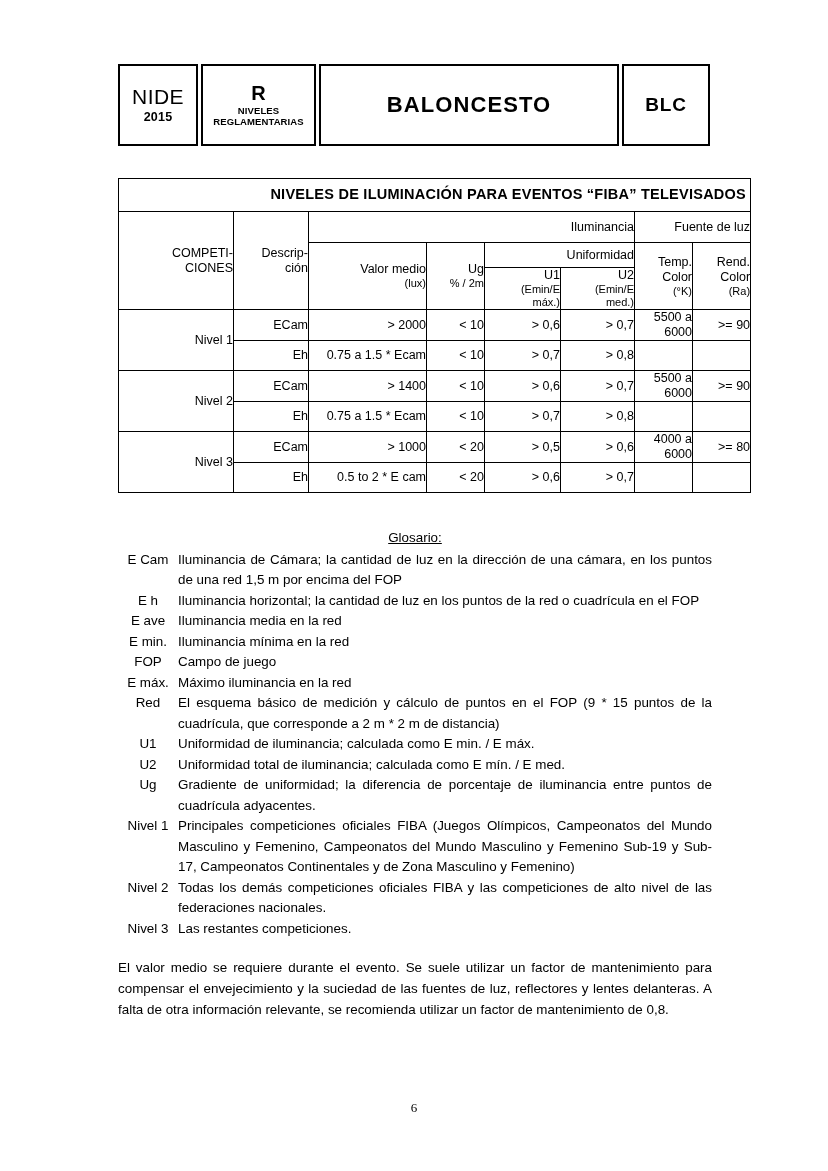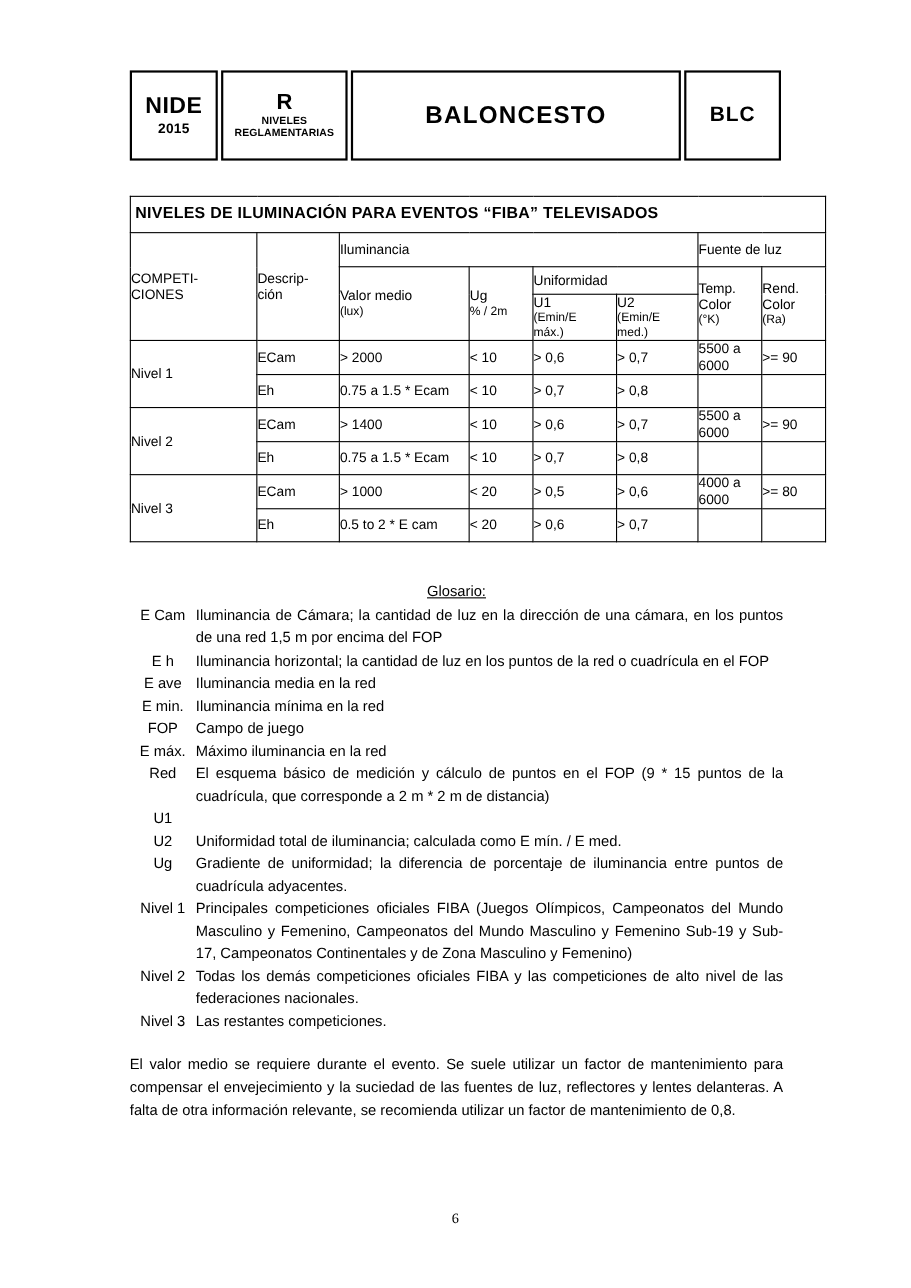--- a/index.html
+++ b/index.html
@@ -38,21 +38,21 @@
   }
   #nide-header .hcell:last-child { margin-right: 0; }
 
   .cell-nide   { width: 80px; }
   .cell-normas { width: 115px; }
   .cell-title  { flex: 1 1 auto; }
   .cell-code   { width: 88px; }
 
   .nide-word {
     font-size: 21px;
-    font-weight: bold;
+    font-weight: normal;
     letter-spacing: 0.4px;
     line-height: 1.05;
   }
   .nide-year {
     font-size: 12.5px;
     font-weight: bold;
     margin-top: 2px;
     letter-spacing: 0.2px;
   }
   .normas-r {
@@ -85,21 +85,21 @@
     left: 118px;
     top: 178px;
     width: 592px;
     border-collapse: collapse;
     table-layout: fixed;
     background: #fff;
   }
   #lighting-table td, #lighting-table th {
     border: 1px solid #000;
     padding: 0;
-    text-align: left;
+    text-align: right;
     vertical-align: middle;
     font-weight: normal;
     font-size: 12.5px;
     line-height: 1.2;
   }
   #lighting-table .tbl-title {
     border: 1.8px solid #000;
     font-size: 14.5px;
     font-weight: bold;
     letter-spacing: 0.25px;
@@ -342,20 +342,21 @@
   <div class="gl-row">
     <div class="gl-term">E máx.</div>
     <div class="gl-def nojustify">Máximo iluminancia en la red</div>
   </div>
   <div class="gl-row">
     <div class="gl-term">Red</div>
     <div class="gl-def">El esquema básico de medición y cálculo de puntos en el FOP (9 * 15 puntos de la cuadrícula, que corresponde a 2 m * 2 m de distancia)</div>
   </div>
   <div class="gl-row">
     <div class="gl-term">U1</div>
+    <div class="gl-def nojustify">Uniformidad de iluminancia; calculada como E min. / E máx.</div>
   </div>
   <div class="gl-row">
     <div class="gl-term">U2</div>
     <div class="gl-def nojustify">Uniformidad total de iluminancia; calculada como E mín. / E med.</div>
   </div>
   <div class="gl-row">
     <div class="gl-term">Ug</div>
     <div class="gl-def">Gradiente de uniformidad; la diferencia de porcentaje de iluminancia entre puntos de cuadrícula adyacentes.</div>
   </div>
   <div class="gl-row">

